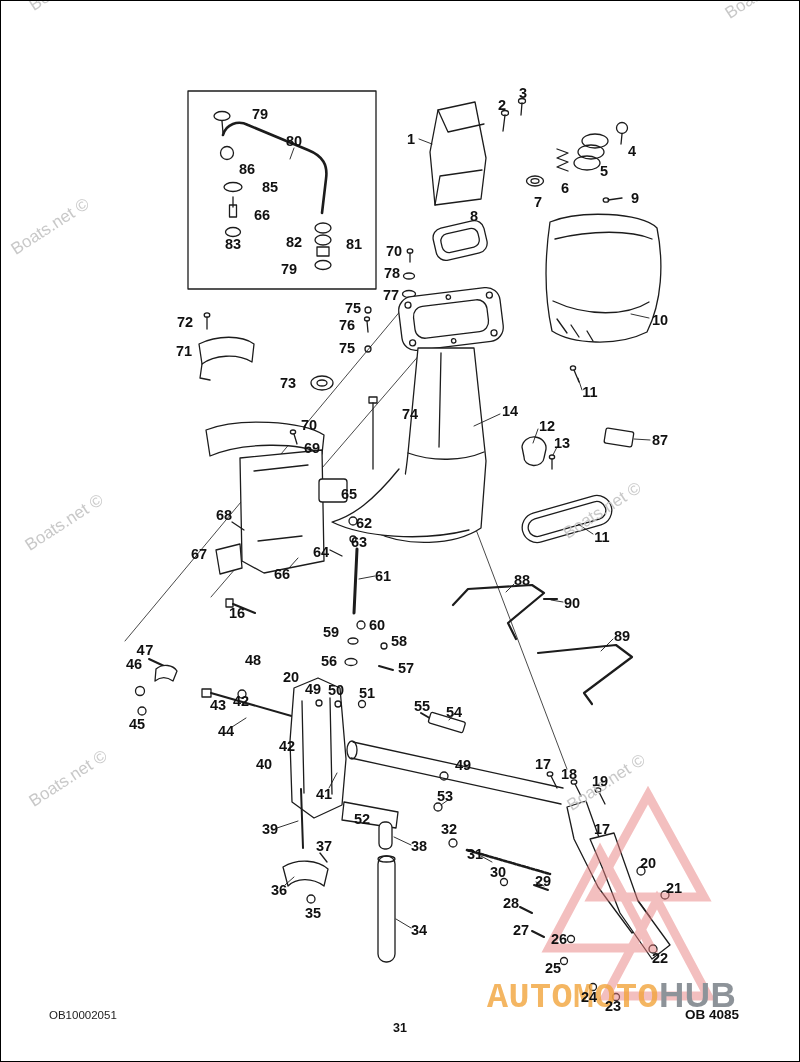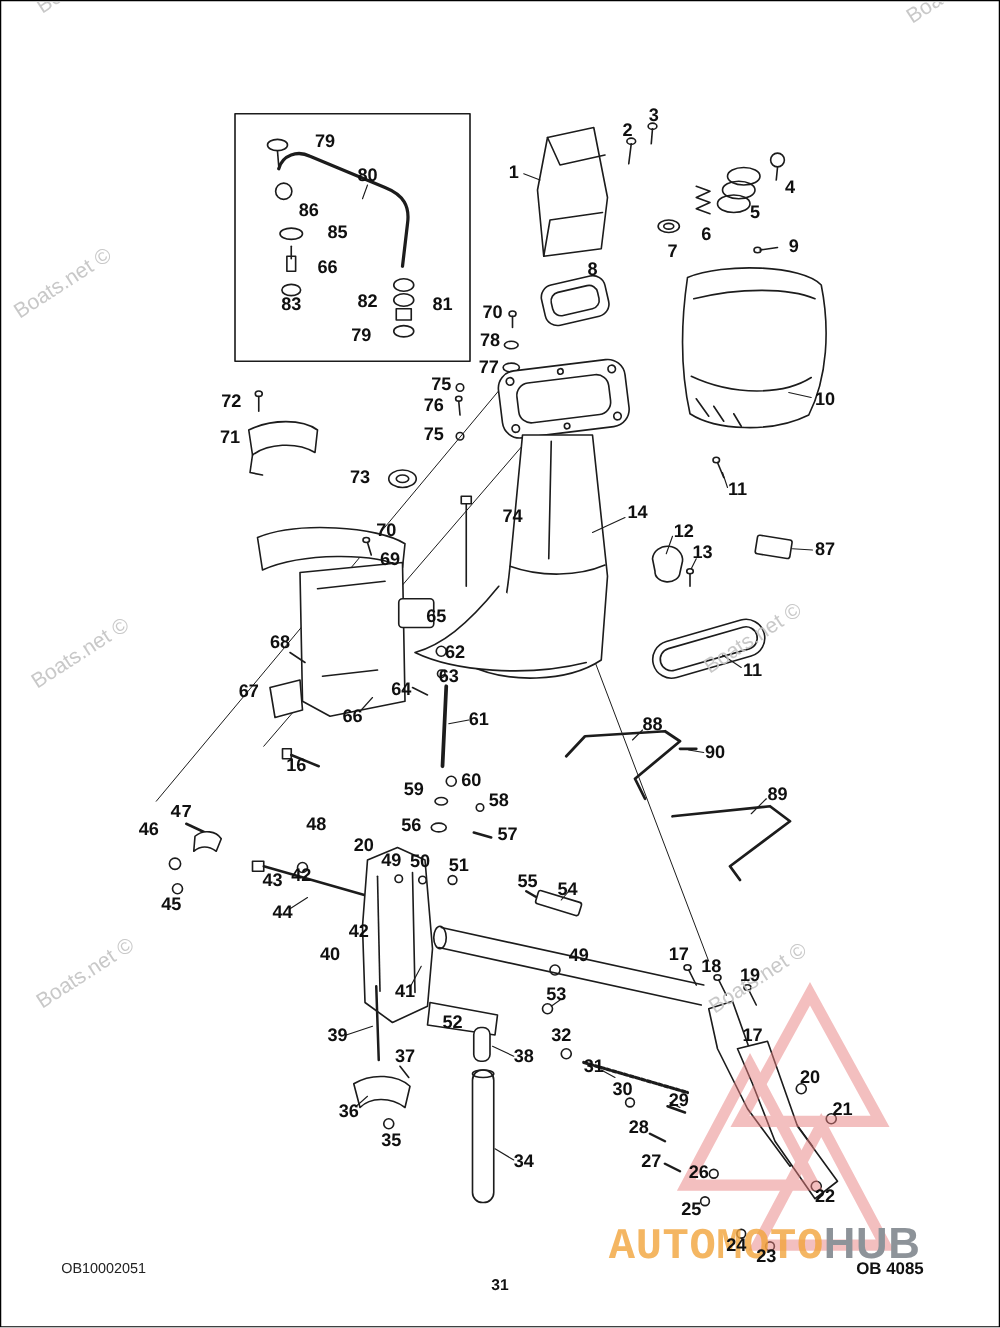--- a/index.html
+++ b/index.html
@@ -339,21 +339,21 @@
       <span class="part-label" style="left: 216px; top: 612px; margin-left: 20px;">16</span>
       <span class="part-label" style="left: 521px; top: 579px;">88</span>
       <span class="part-label" style="left: 571px; top: 602px;">90</span>
       <span class="part-label" style="left: 621px; top: 635px;">89</span>
       <span class="part-label" style="left: 330px; top: 631px;">59</span>
       <span class="part-label" style="left: 376px; top: 624px;">60</span>
       <span class="part-label" style="left: 398px; top: 640px;">58</span>
       <span class="part-label" style="left: 328px; top: 660px;">56</span>
       <span class="part-label" style="left: 405px; top: 667px;">57</span>
       <span class="part-label" style="left: 144px; top: 650px; font-family: Liberation Mono, monospace;">47</span>
-      <span class="part-label" style="left: 118px; top: 663px;">46</span>
+      <span class="part-label" style="left: 133px; top: 663px;">46</span>
       <span class="part-label" style="left: 252px; top: 659px;">48</span>
       <span class="part-label" style="left: 217px; top: 680px; margin-top: 24px;">43</span>
       <span class="part-label" style="left: 290px; top: 676px;">20</span>
       <span class="part-label" style="left: 312px; top: 688px;">49</span>
       <span class="part-label" style="left: 335px; top: 689px;">50</span>
       <span class="part-label" style="left: 366px; top: 692px;">51</span>
       <span class="part-label" style="left: 421px; top: 705px;">55</span>
       <span class="part-label" style="left: 453px; top: 711px;">54</span>
       <span class="part-label" style="left: 136px; top: 723px;">45</span>
       <span class="part-label" style="left: 240px; top: 700px;">42</span>

